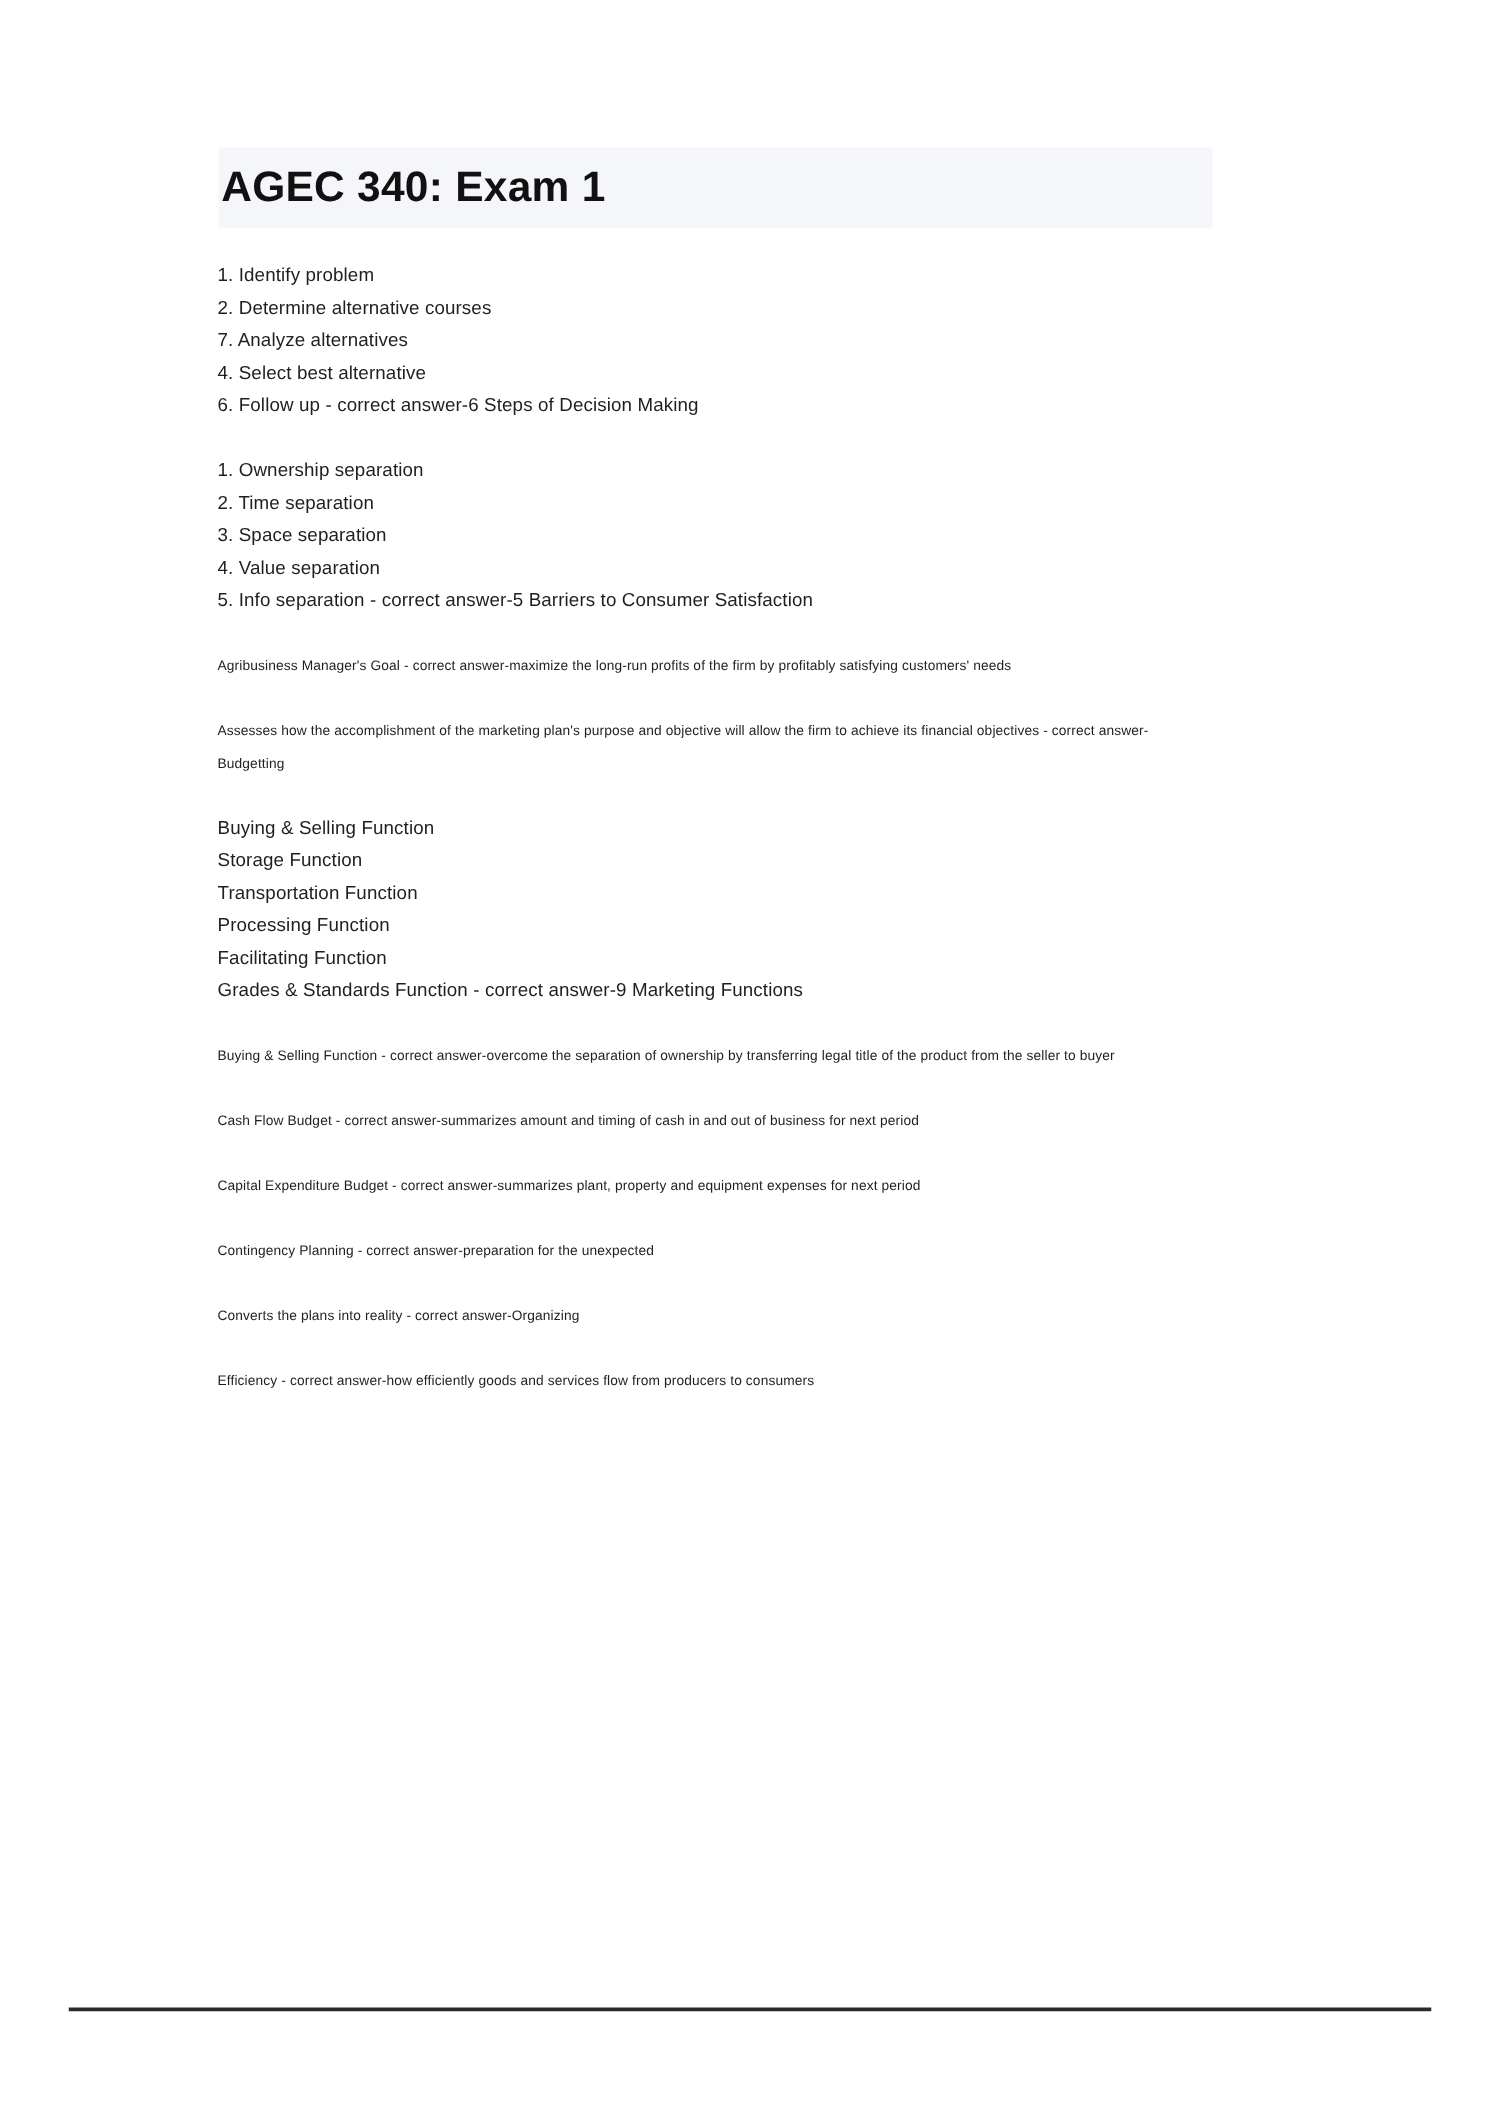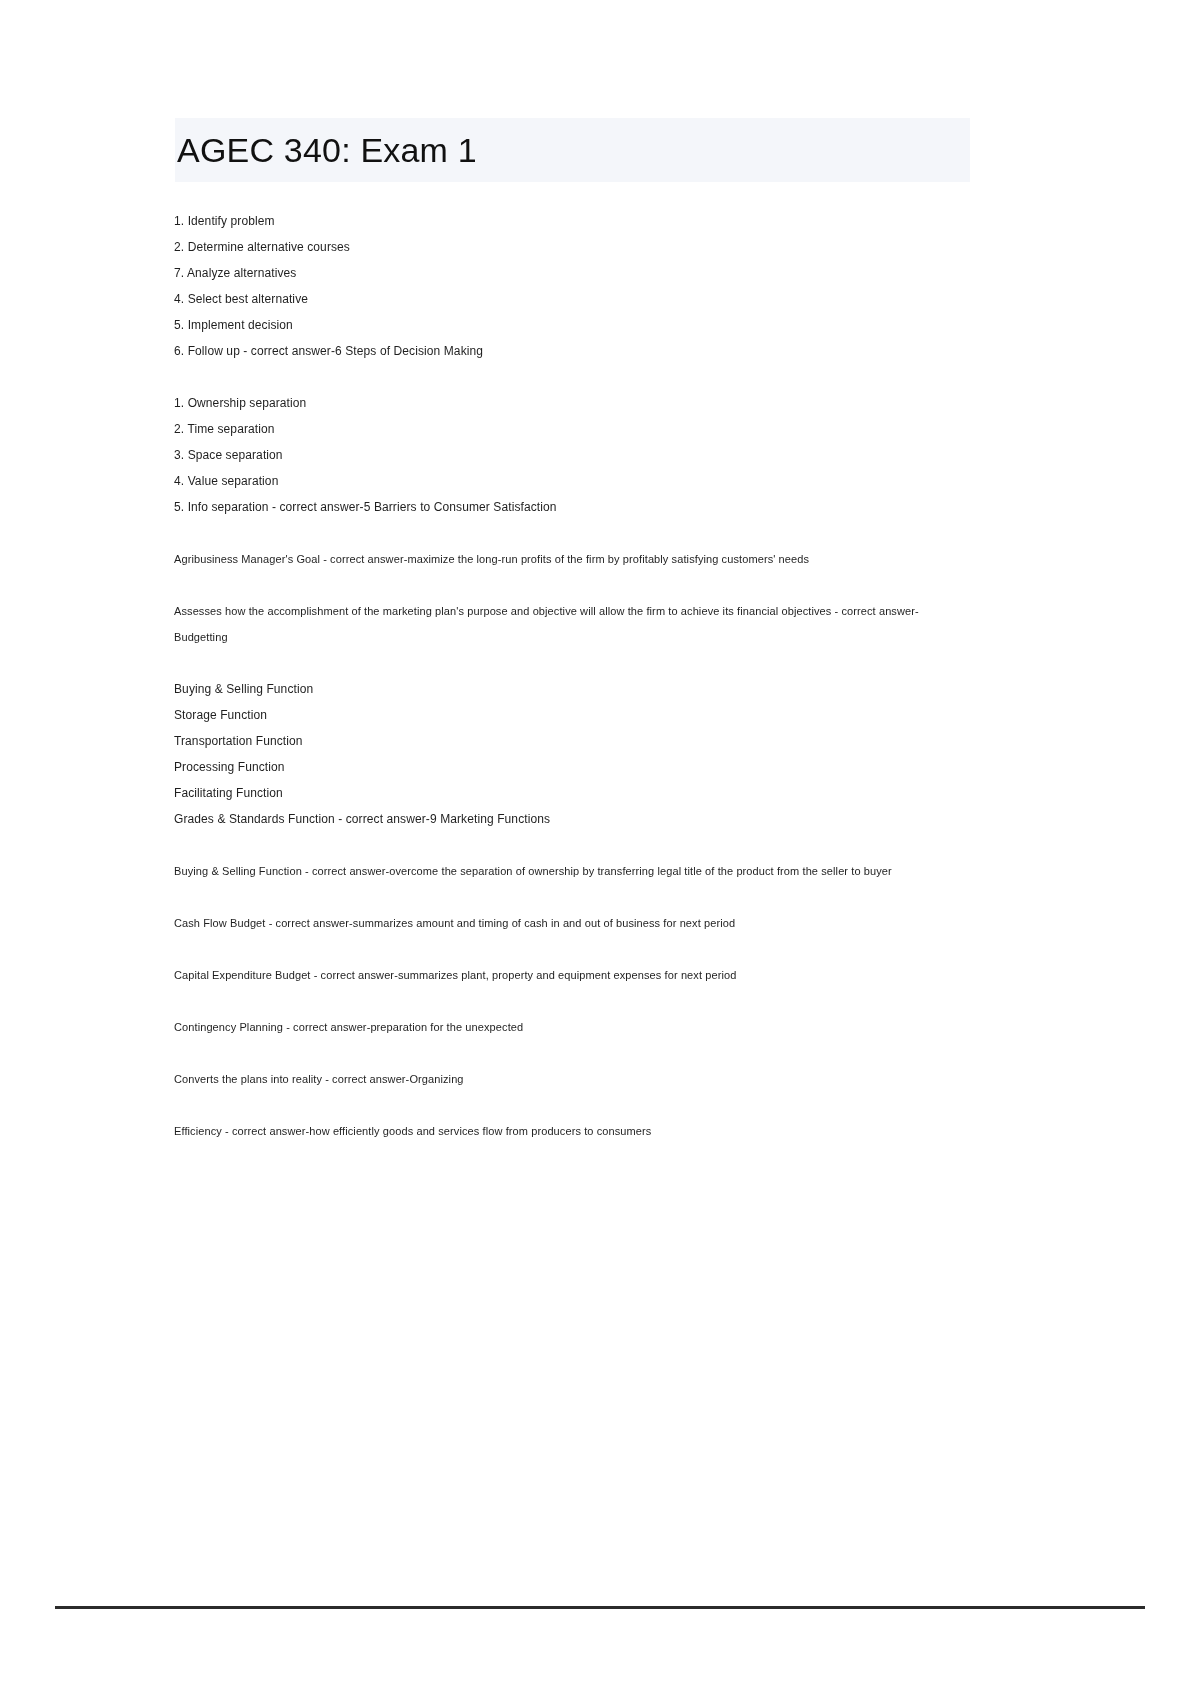--- a/index.html
+++ b/index.html
@@ -46,39 +46,39 @@
     top: 118px;
     width: 795px;
     height: 64px;
     background: #f4f6fa;
   }
   .title-text {
     position: absolute;
     left: 177px;
     top: 128px;
     font-size: 34px;
-    font-weight: normal;
+    font-weight: bold;
     letter-spacing: 0.2px;
     color: #111111;
     line-height: 44px;
   }
   .content {
     position: absolute;
     left: 174px;
     top: 208px;
     width: 790px;
   }
   .block {
     margin-bottom: 26px;
   }
   .block:last-child {
     margin-bottom: 0;
   }
   .line {
-    font-size: 12px;
+    font-size: 15px;
     line-height: 26px;
     color: #1f1f1f;
     letter-spacing: 0.1px;
   }
   .para {
     font-size: 11px;
     line-height: 26px;
     color: #1f1f1f;
     letter-spacing: 0.1px;
     max-width: 790px;
@@ -93,21 +93,20 @@
 <div class="title-band"></div>
 <div class="title-text">AGEC 340: Exam 1</div>
 
 <div class="content">
 
   <div class="block">
     <div class="line">1. Identify problem</div>
     <div class="line">2. Determine alternative courses</div>
     <div class="line">7. Analyze alternatives</div>
     <div class="line">4. Select best alternative</div>
-    <div class="line">5. Implement decision</div>
     <div class="line">6. Follow up - correct answer-6 Steps of Decision Making</div>
   </div>
 
   <div class="block">
     <div class="line">1. Ownership separation</div>
     <div class="line">2. Time separation</div>
     <div class="line">3. Space separation</div>
     <div class="line">4. Value separation</div>
     <div class="line">5. Info separation - correct answer-5 Barriers to Consumer Satisfaction</div>
   </div>

